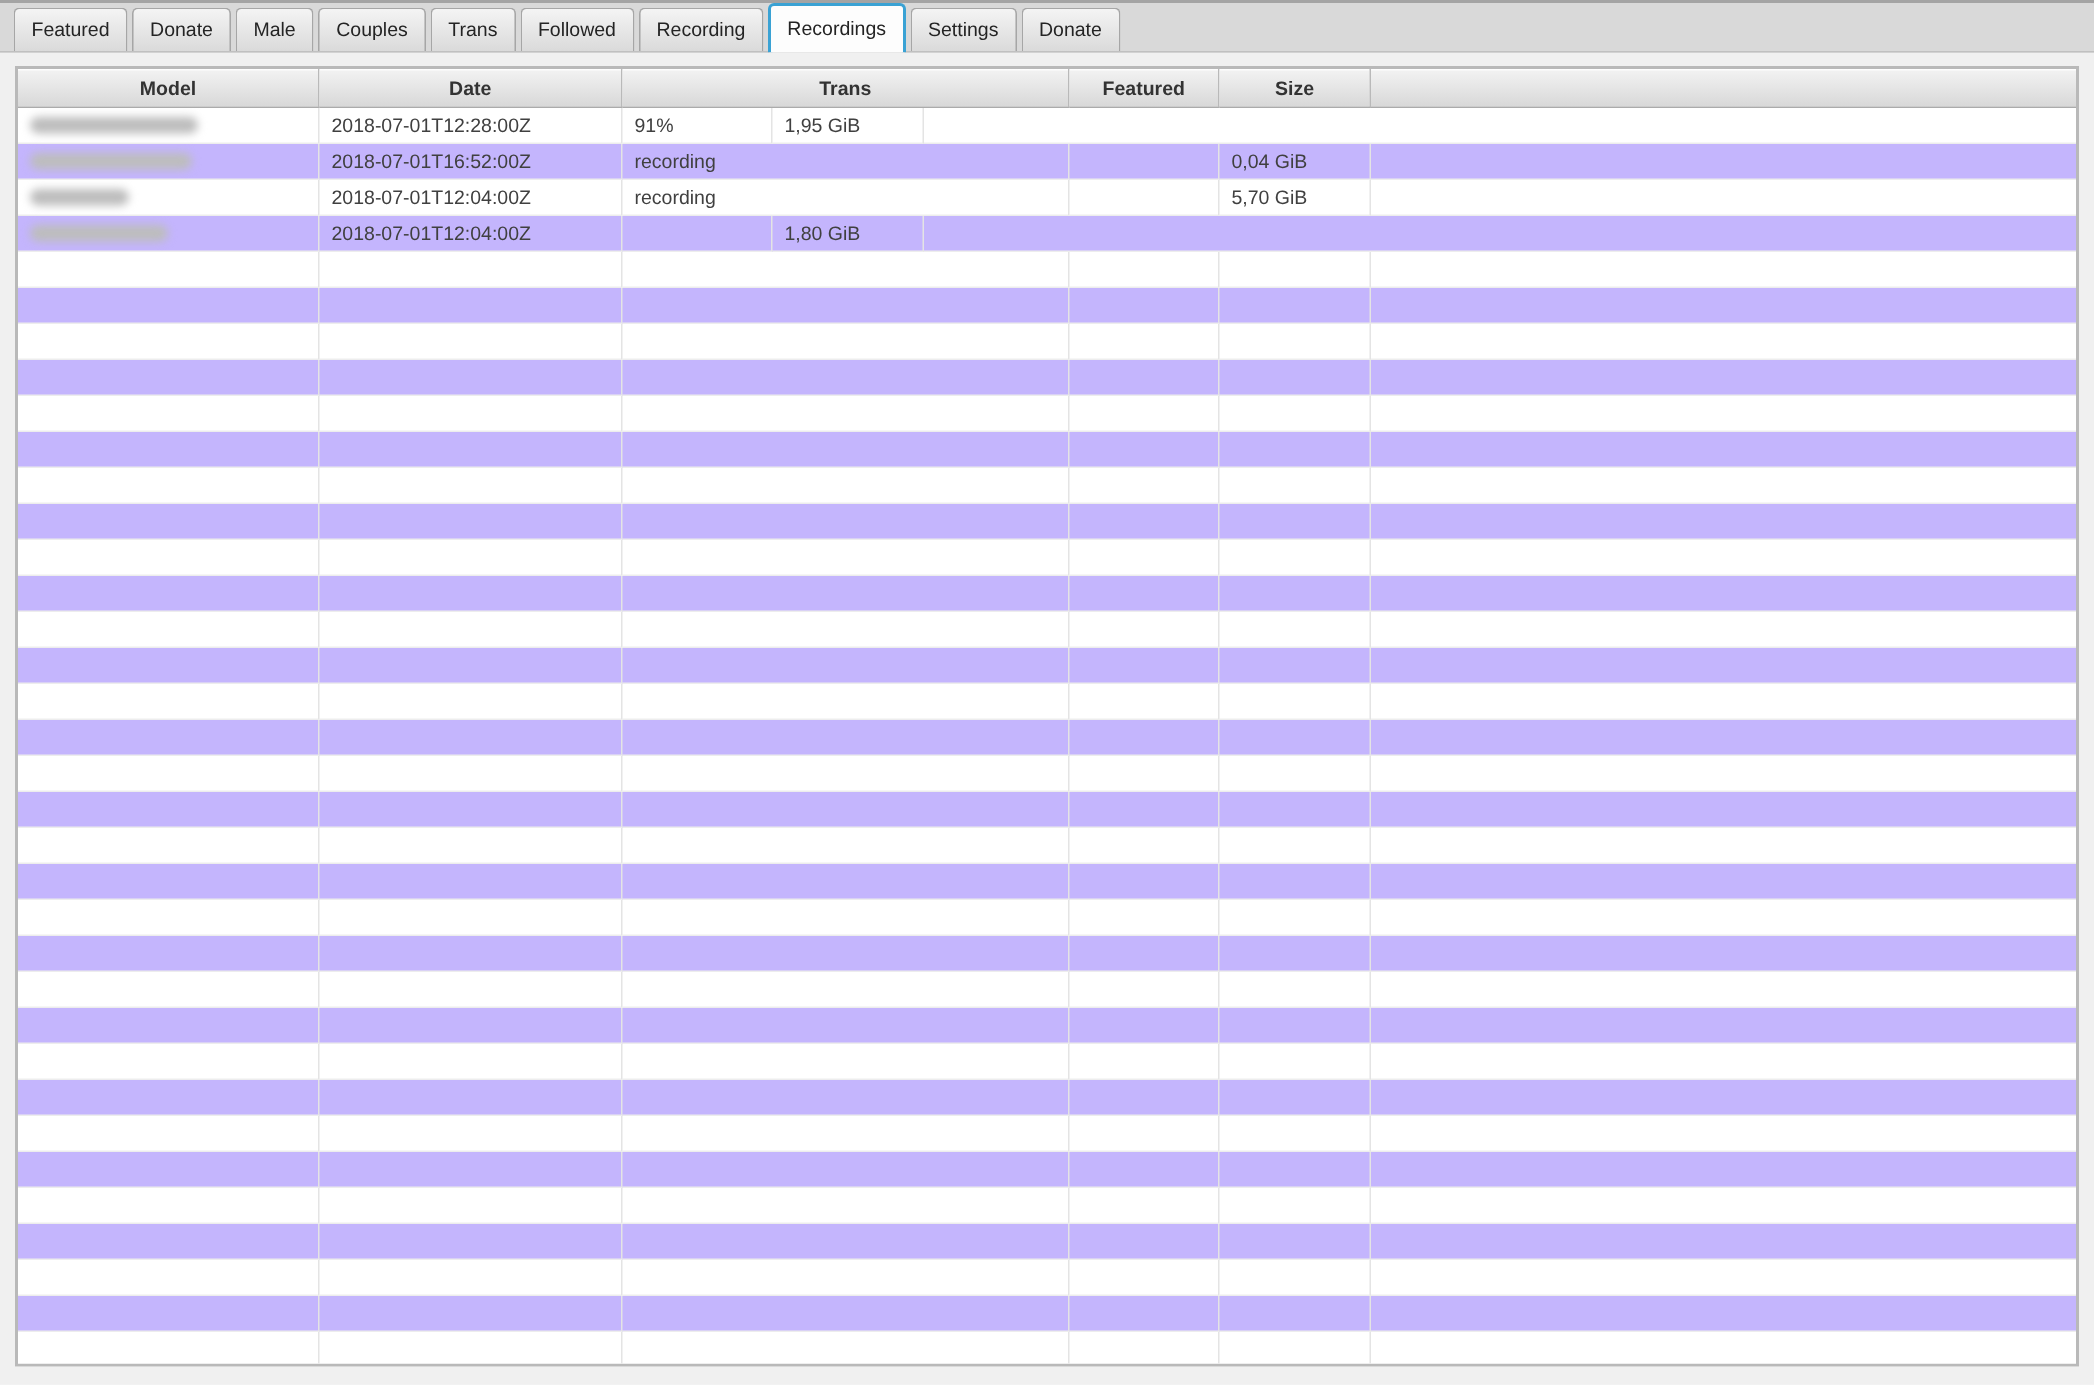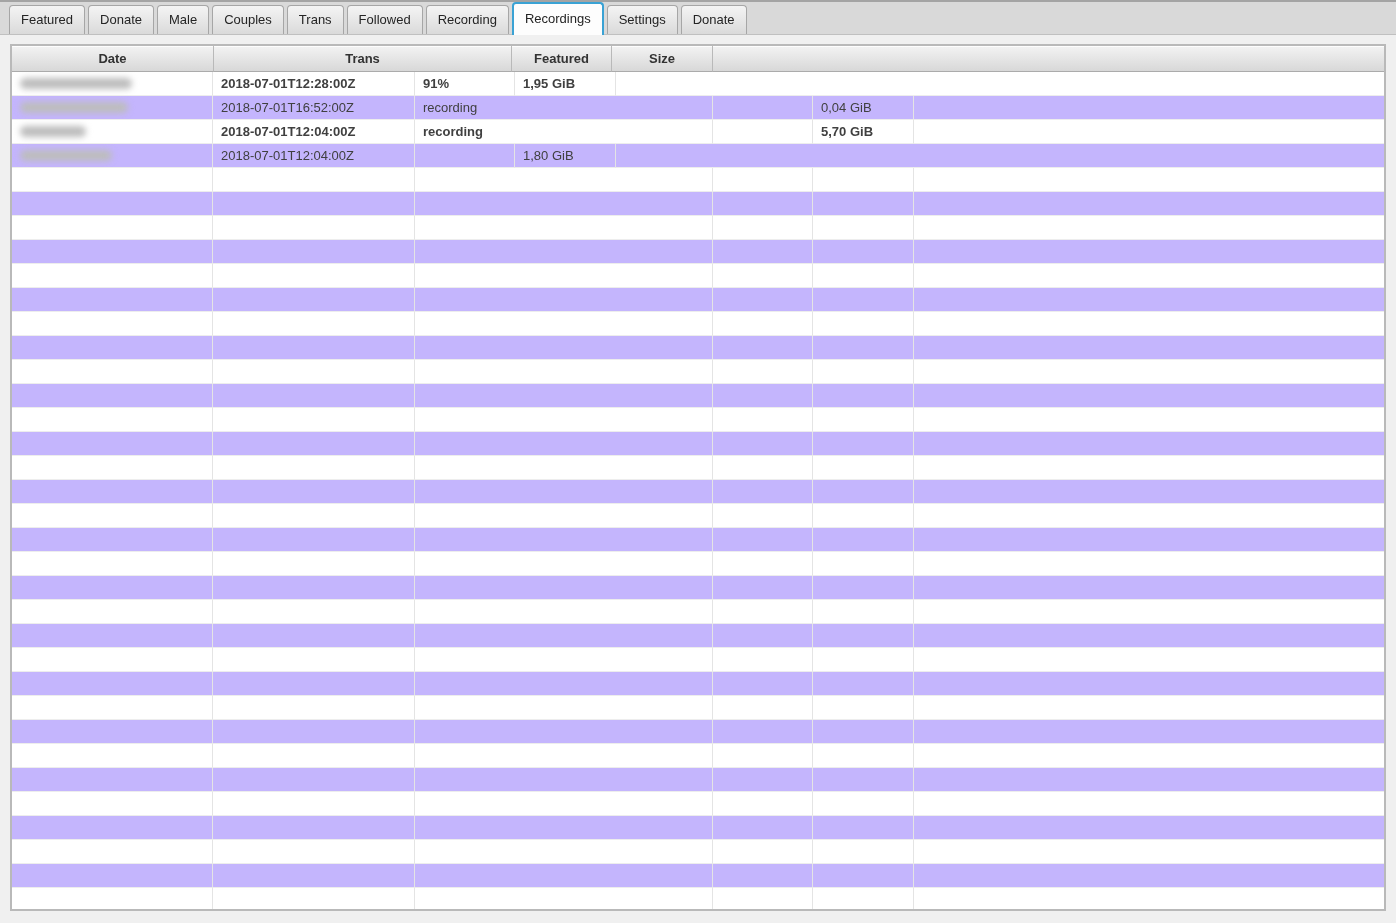--- a/index.html
+++ b/index.html
@@ -71,21 +71,21 @@
     color: #333333;
     text-align: center;
     line-height: 25px;
     white-space: nowrap;
     overflow: hidden;
     cursor: default;
   }
   .th:last-child { border-right: none; }
 
   .tr { display: flex; height: 24px; }
-  .tr.odd  { background: #ffffff; font-weight: bold; }
+  .tr.odd  { background: #ffffff; }
   .tr.even { background: #c4b5fd; }
   .td {
     border-right: 1px solid #e4e4e4;
     border-bottom: 1px solid #ededed;
     font-size: 13px;
     color: #404040;
     line-height: 23px;
     padding-left: 8px;
     white-space: nowrap;
     overflow: hidden;
@@ -122,20 +122,21 @@
       <div class="tab">Trans</div>
       <div class="tab">Followed</div>
       <div class="tab">Recording</div>
       <div class="tab active">Recordings</div>
       <div class="tab">Settings</div>
       <div class="tab">Donate</div>
     </div>
   <div class="content">
     <div class="table">
       <div class="thead">
+          <div class="th c-model">Model</div>
           <div class="th c-date">Date</div>
           <div class="th c-status">Trans</div>
           <div class="th c-progress">Featured</div>
           <div class="th c-size">Size</div>
           <div class="th c-filler"></div>
         </div>
       <div class="tbody">
           <div class="tr odd">
             <div class="td c-model">
               <div class="blur-blob" style="width: 112px;"></div>

